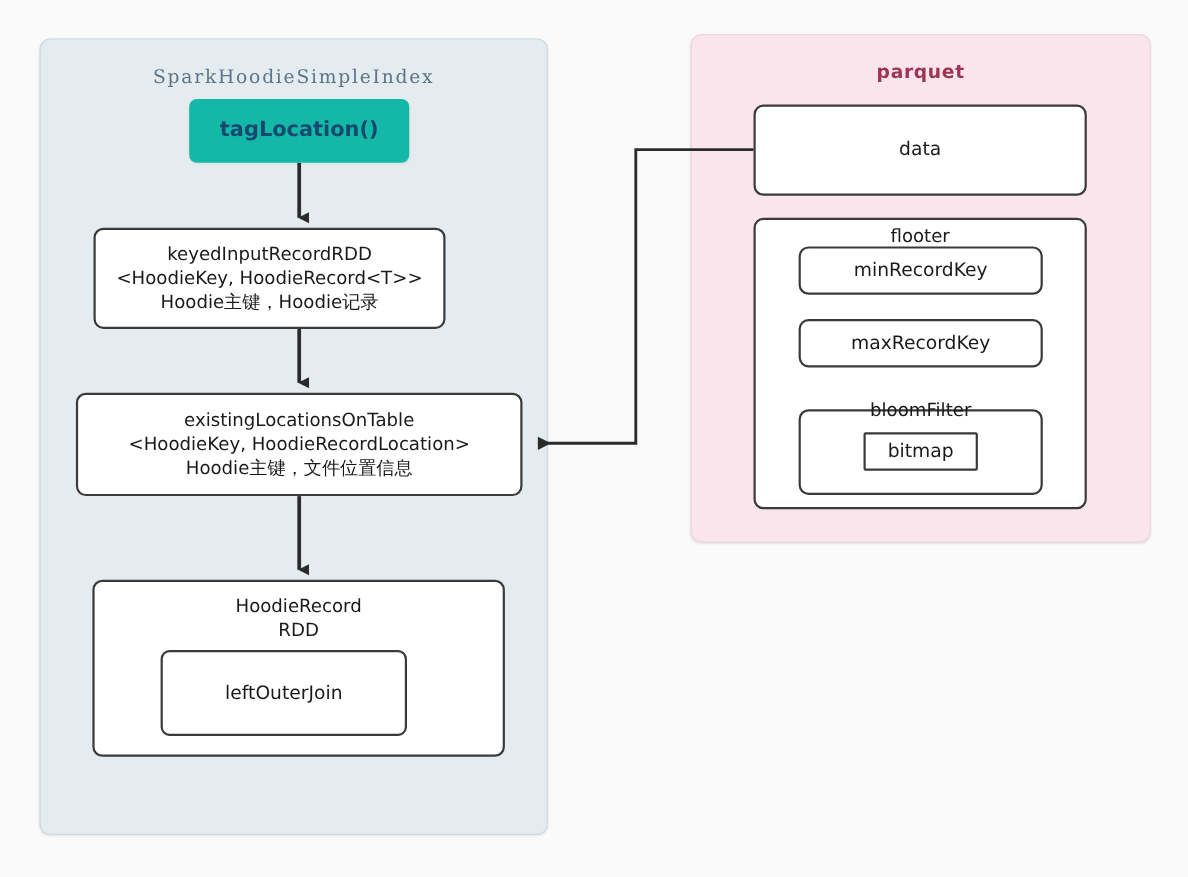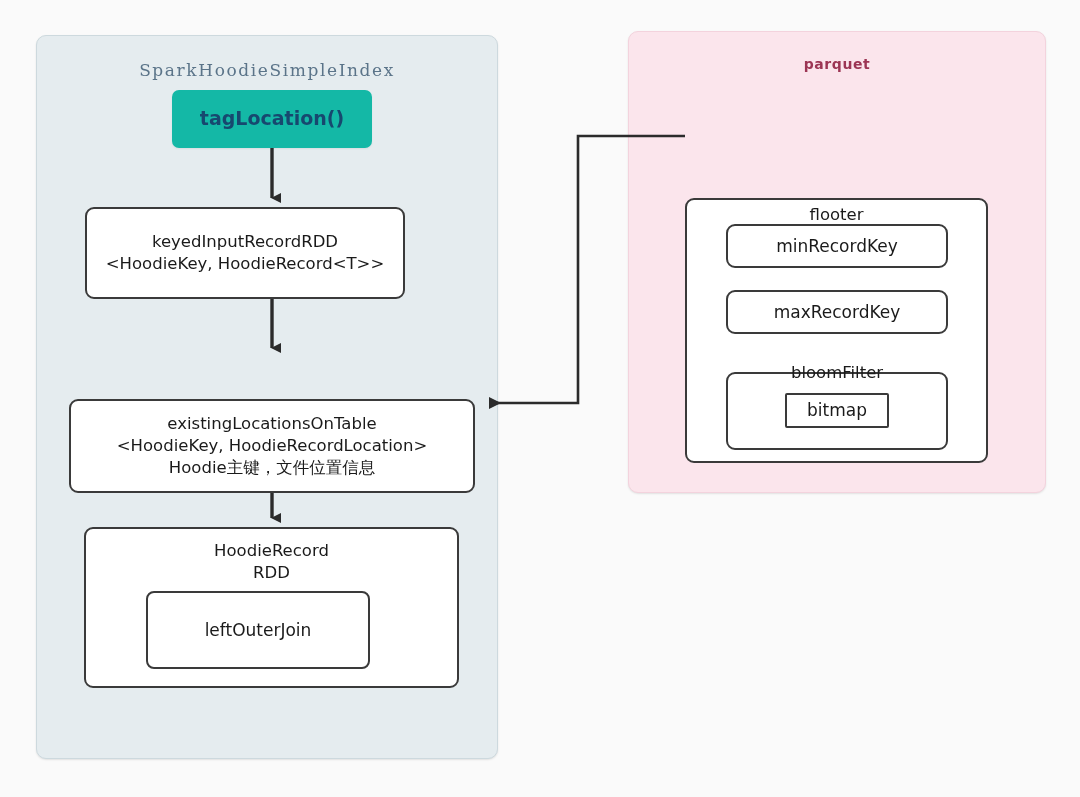--- a/index.html
+++ b/index.html
@@ -52,21 +52,21 @@
   .panel-title-blue {
     top: 12px;
     font-family: "DejaVu Serif", "Liberation Serif", serif;
     font-size: 17px;
     letter-spacing: 1.6px;
     color: #5b7489;
   }
   .panel-title-pink {
     top: 12px;
     font-family: "DejaVu Sans", sans-serif;
-    font-size: 14px;
+    font-size: 17px;
     font-weight: bold;
     letter-spacing: 0.6px;
     color: #9c3554;
   }
 
   
   .node {
     position: absolute;
     box-sizing: border-box;
     background: #ffffff;
@@ -98,21 +98,21 @@
     color: #17486f;
     box-shadow: 0 1px 2px rgba(0,0,0,0.06);
   }
 
   .node-keyed {
     left: 85px; top: 207px;
     width: 320px; height: 92px;
   }
   .node-existing {
     left: 69px; top: 357px;
-    width: 406px; height: 94px; margin-top: 42px;
+    width: 406px; height: 94px;
   }
   .node-hoodierecord {
     left: 84px; top: 527px;
     width: 375px; height: 161px;
     justify-content: flex-start;
     padding-top: 11px;
   }
   .node-leftouterjoin {
     left: 146px; top: 591px;
     width: 224px; height: 78px;
@@ -221,37 +221,41 @@
     <path d="M685,136 L578,136 L578,403 L489,403" fill="none" stroke="#2b2b2b" stroke-width="2.6" marker-end="url(#arrowLeft)"></path>
   </svg>
 
   <div class="node node-tag">
     <span class="line">tagLocation()</span>
   </div>
 
   <div class="node node-keyed">
     <span class="line">keyedInputRecordRDD</span>
     <span class="line">&lt;HoodieKey, HoodieRecord&lt;T&gt;&gt;</span>
+    <span class="line">Hoodie主键，Hoodie记录</span>
   </div>
 
   <div class="node node-existing">
     <span class="line">existingLocationsOnTable</span>
     <span class="line">&lt;HoodieKey, HoodieRecordLocation&gt;</span>
     <span class="line">Hoodie主键，文件位置信息</span>
   </div>
 
   <div class="node node-hoodierecord">
     <span class="line">HoodieRecord</span>
     <span class="line">RDD</span>
   </div>
 
   <div class="node node-leftouterjoin">
     <span class="line">leftOuterJoin</span>
   </div>
 
+  <div class="node node-data">
+    <span class="line">data</span>
+  </div>
 
   <div class="node node-flooter">
     <span class="flooter-label">flooter</span>
   </div>
 
   <div class="node node-minkey">
     <span class="line">minRecordKey</span>
   </div>
 
   <div class="node node-maxkey">

